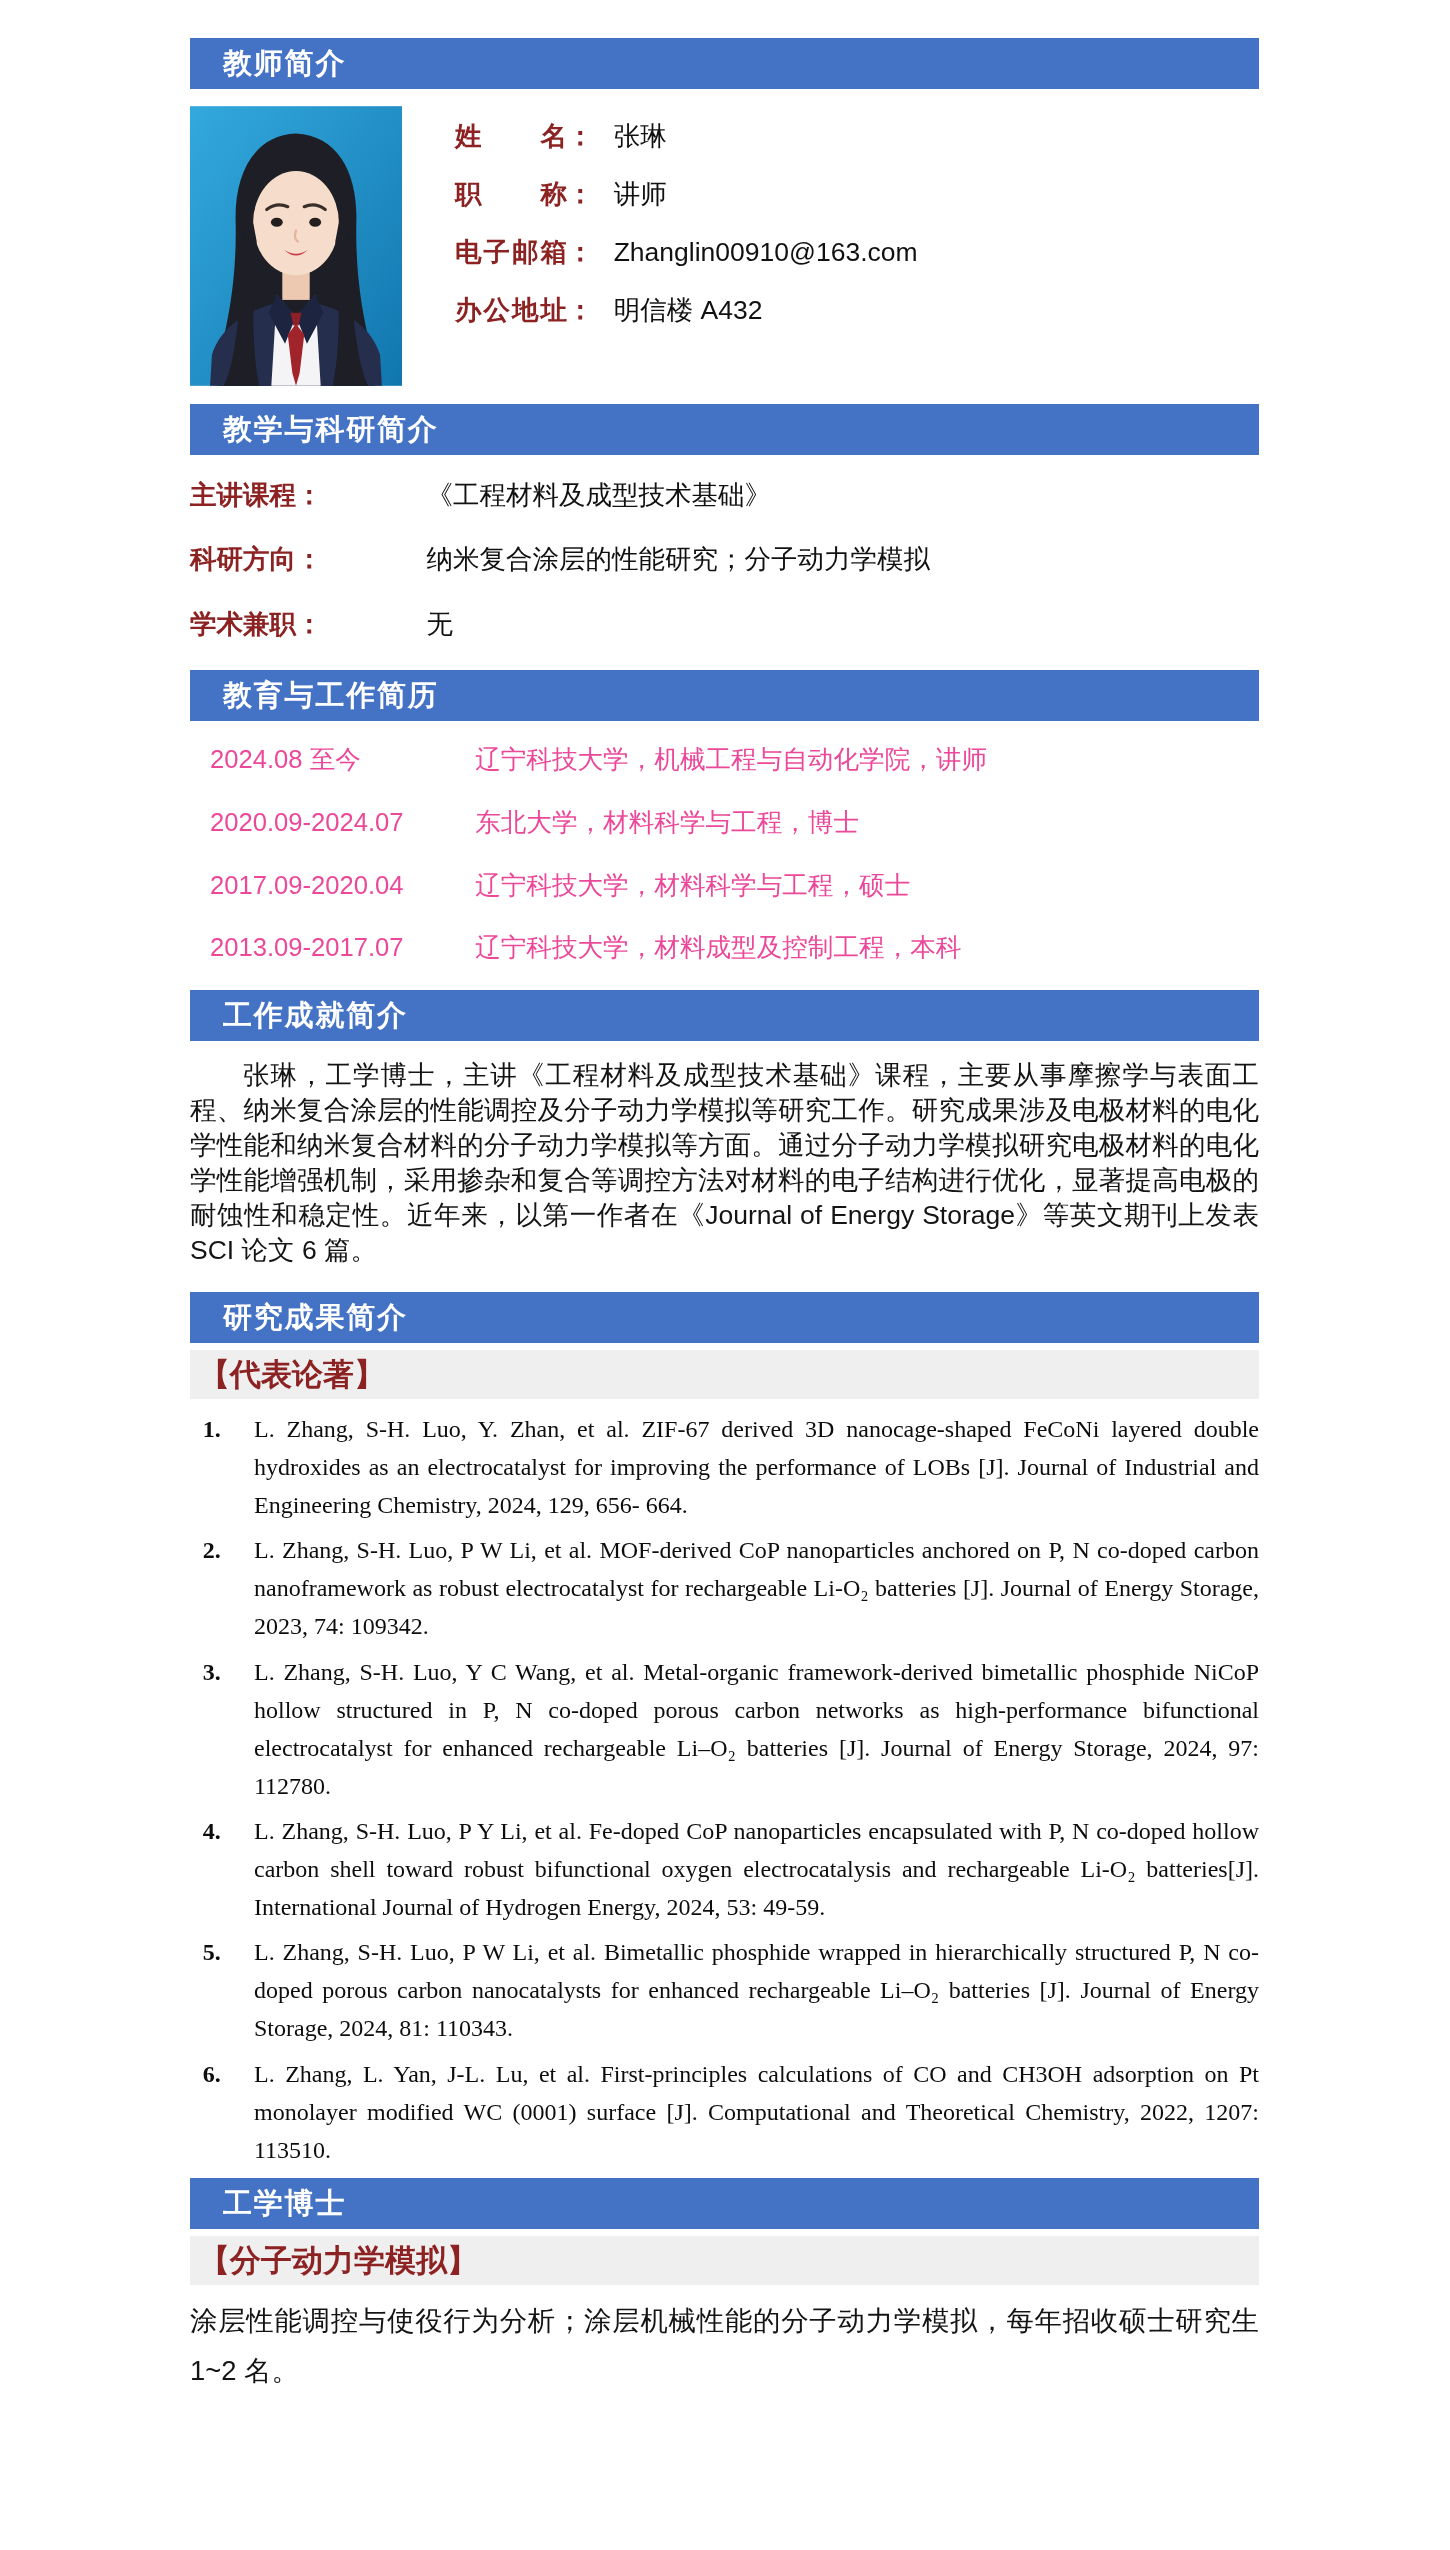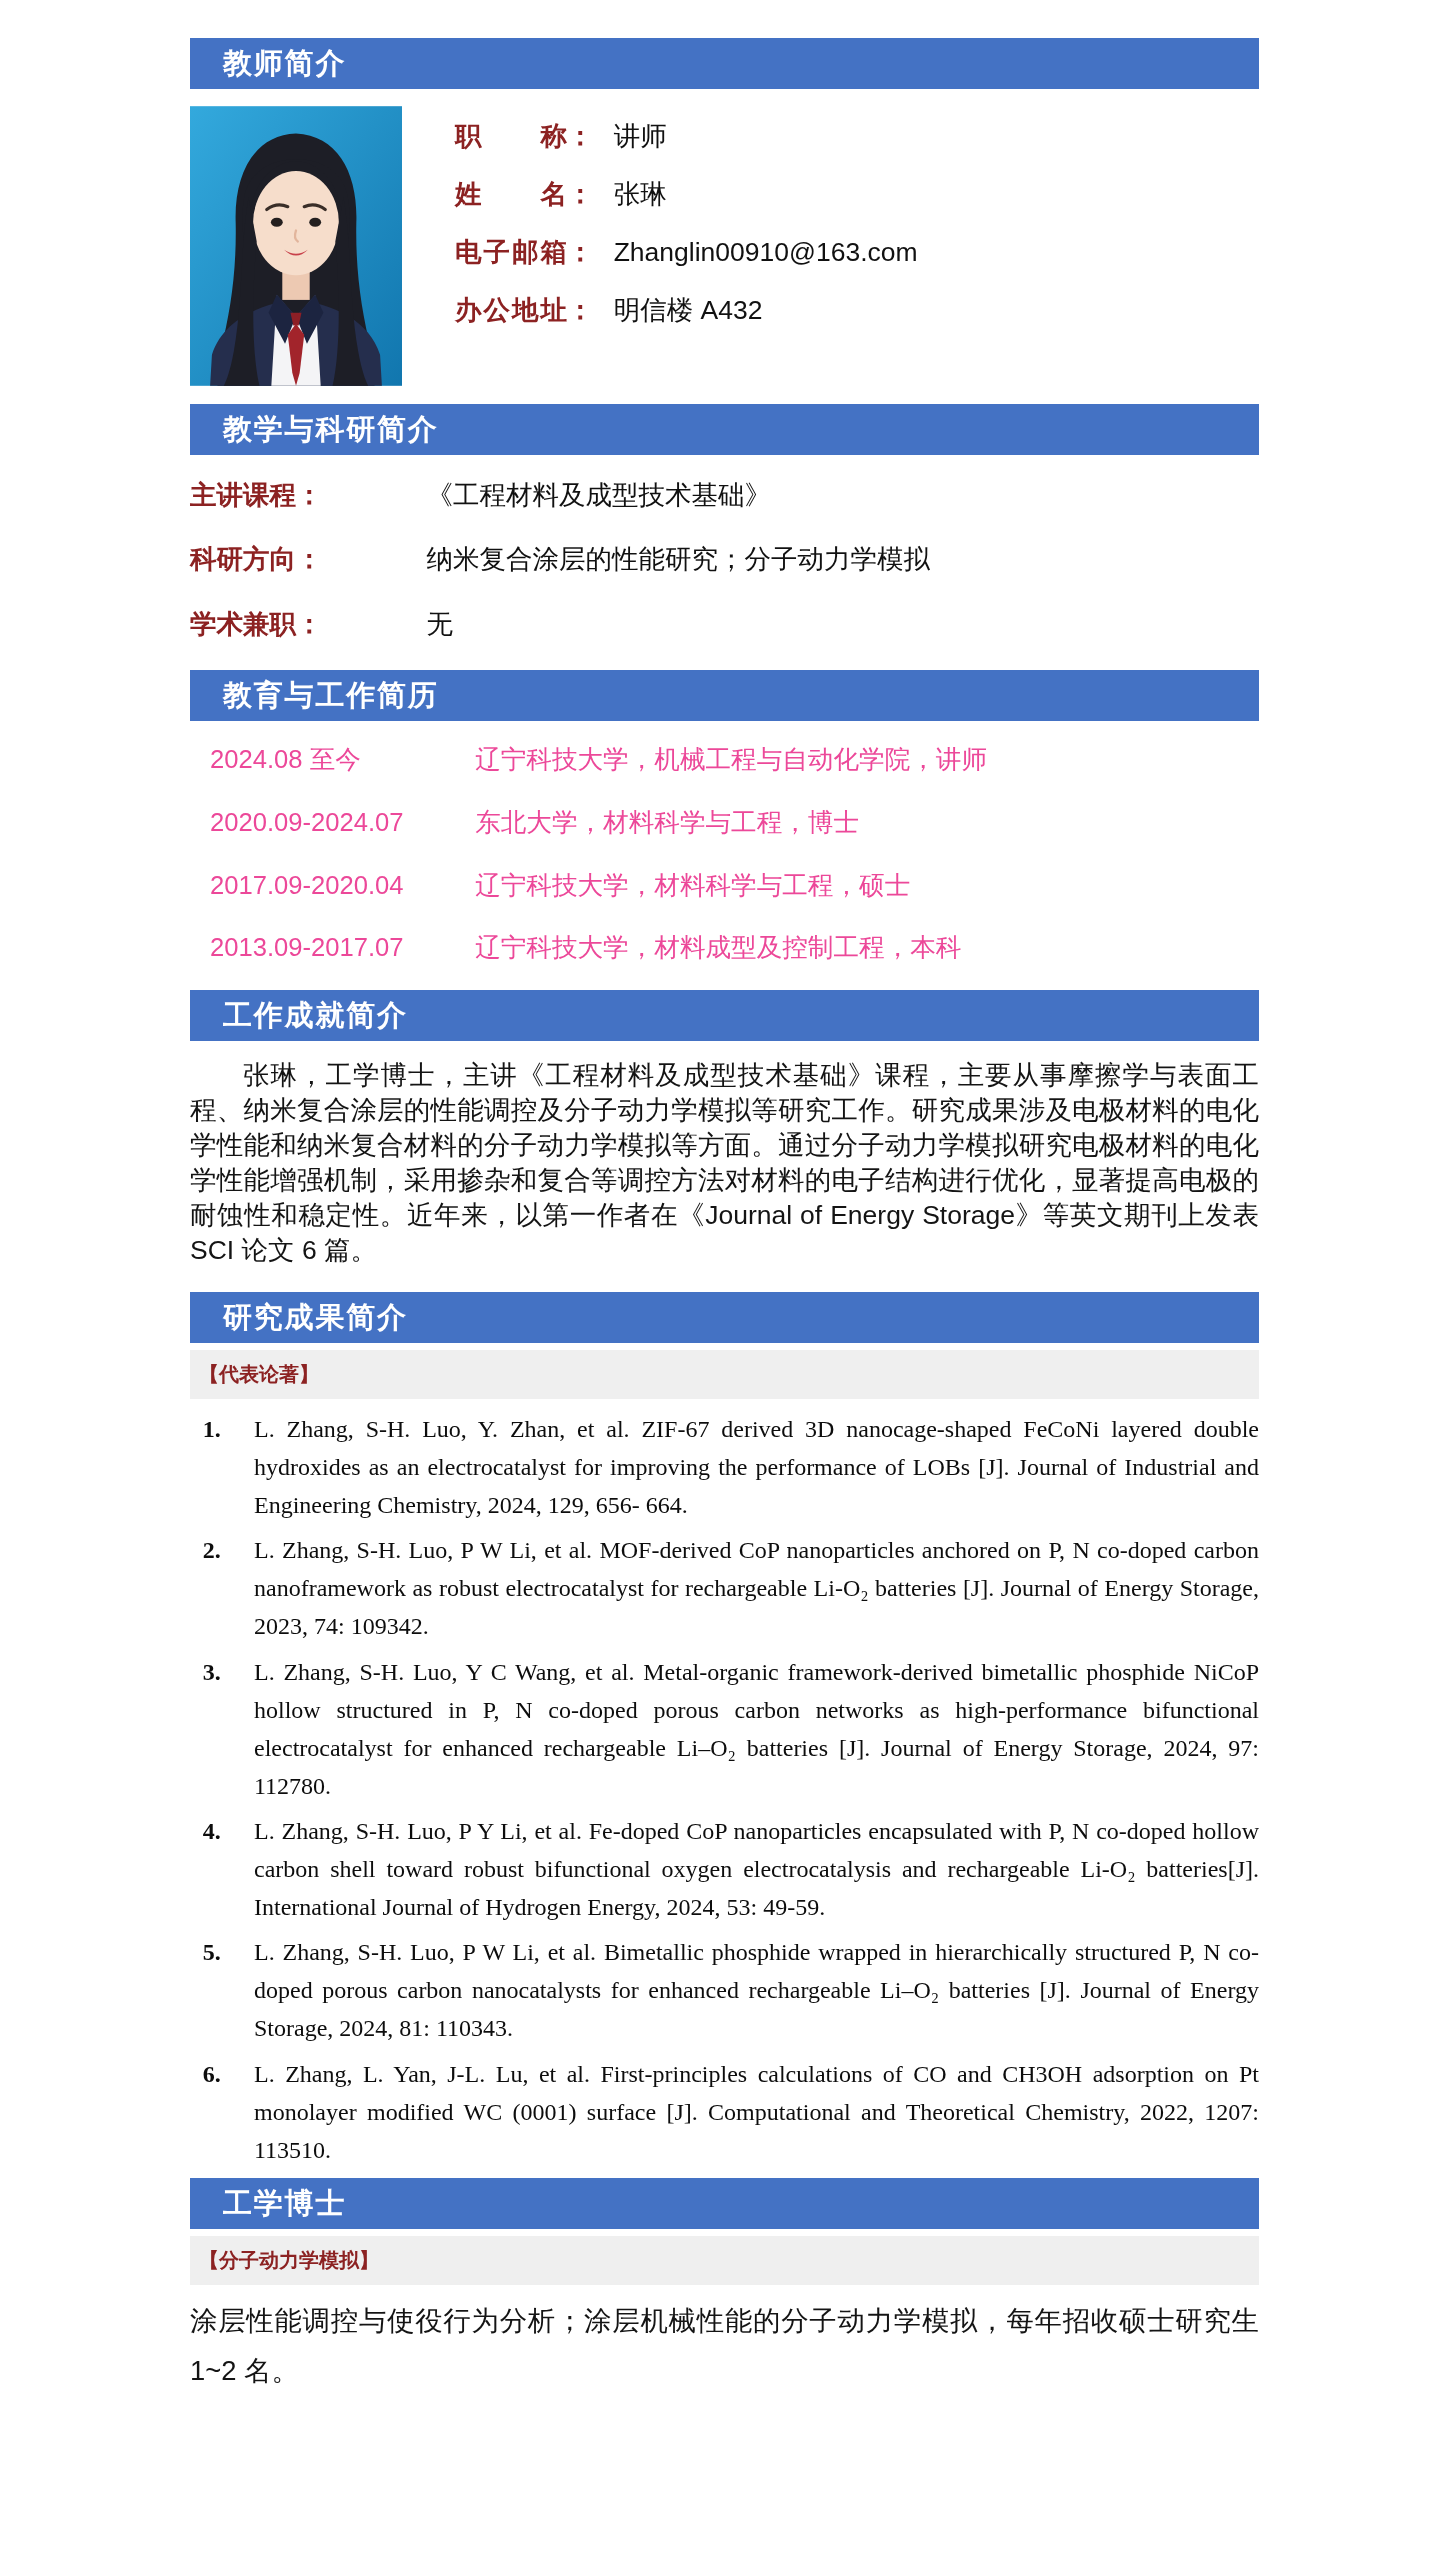--- a/index.html
+++ b/index.html
@@ -33,21 +33,21 @@
   .erow{height:59px;line-height:59px;font-size:25.6px;margin-bottom:3.7px;white-space:nowrap;color:#ec4899;}
   .eperiod{display:inline-block;width:258px;}
   .edetail{}
 
   .bar4{margin-top:12.8px;}
   .para{margin-top:16.5px;font-size:26.5px;line-height:35px;text-align:justify;
         text-indent:2em;color:#141414;}
 
   .bar5{margin-top:24px;}
   .subbar{margin-top:7.3px;background:var(--subheader-bg,#EFEFEF);
-          color:var(--label-red,#8C2222);font-weight:bold;font-size:20px;
+          color:var(--label-red,#8C2222);font-weight:bold;font-size:31px;
           height:49px;line-height:49px;padding-left:9.1px;box-sizing:border-box;}
 
   .pubs{margin-top:11px;}
   .pub{position:relative;padding-left:64px;margin-bottom:7.3px;
        font-family:"Liberation Serif",serif;font-size:24px;line-height:38px;
        text-align:justify;color:#0d0d0d;}
   .pnum{position:absolute;left:12.8px;top:0;font-weight:bold;}
 
   .bar6{margin-top:9.1px;}
   .gtext{margin-top:11px;font-size:27.4px;line-height:50px;text-align:justify;color:#141414;}
@@ -84,27 +84,27 @@
       <path d="M110,226 L122,226 L119,240 L113,240 Z" fill="#8d1f26"></path>
       <path d="M116,238 L107,250 L112,292 L116,306 L120,292 L125,250 Z" fill="#a2242b"></path>
       <path d="M116,60 C84,62 66,92 64,130 C64,148 66,160 63,172 C56,140 55,106 63,87 C74,66 94,58 116,58 Z" fill="#1d1e26"></path>
       <path d="M116,60 C148,62 166,92 168,130 C168,148 166,160 169,172 C176,140 177,106 169,87 C158,66 138,58 116,58 Z" fill="#1d1e26"></path>
       <path d="M64,100 C55,152 58,212 48,268 C44,290 40,300 37,306 L76,306 C67,268 68,198 73,148 Z" fill="#1d1e26"></path>
       <path d="M168,100 C177,152 174,212 184,268 C188,290 192,300 195,306 L156,306 C165,268 164,198 159,148 Z" fill="#1d1e26"></path>
     </svg>
     <div class="fields">
 
         <div class="frow">
+          <span class="flabel">姓名</span><span class="fcolon">：</span>
+          <span class="fvalue">张琳</span>
+        </div>
+
+        <div class="frow">
           <span class="flabel">职称</span><span class="fcolon">：</span>
           <span class="fvalue">讲师</span>
-        </div>
-
-        <div class="frow">
-          <span class="flabel">姓名</span><span class="fcolon">：</span>
-          <span class="fvalue">张琳</span>
         </div>
 
         <div class="frow">
           <span class="flabel">电子邮箱</span><span class="fcolon">：</span>
           <span class="fvalue">Zhanglin00910@163.com</span>
         </div>
 
         <div class="frow">
           <span class="flabel">办公地址</span><span class="fcolon">：</span>
           <span class="fvalue">明信楼 A432</span>

